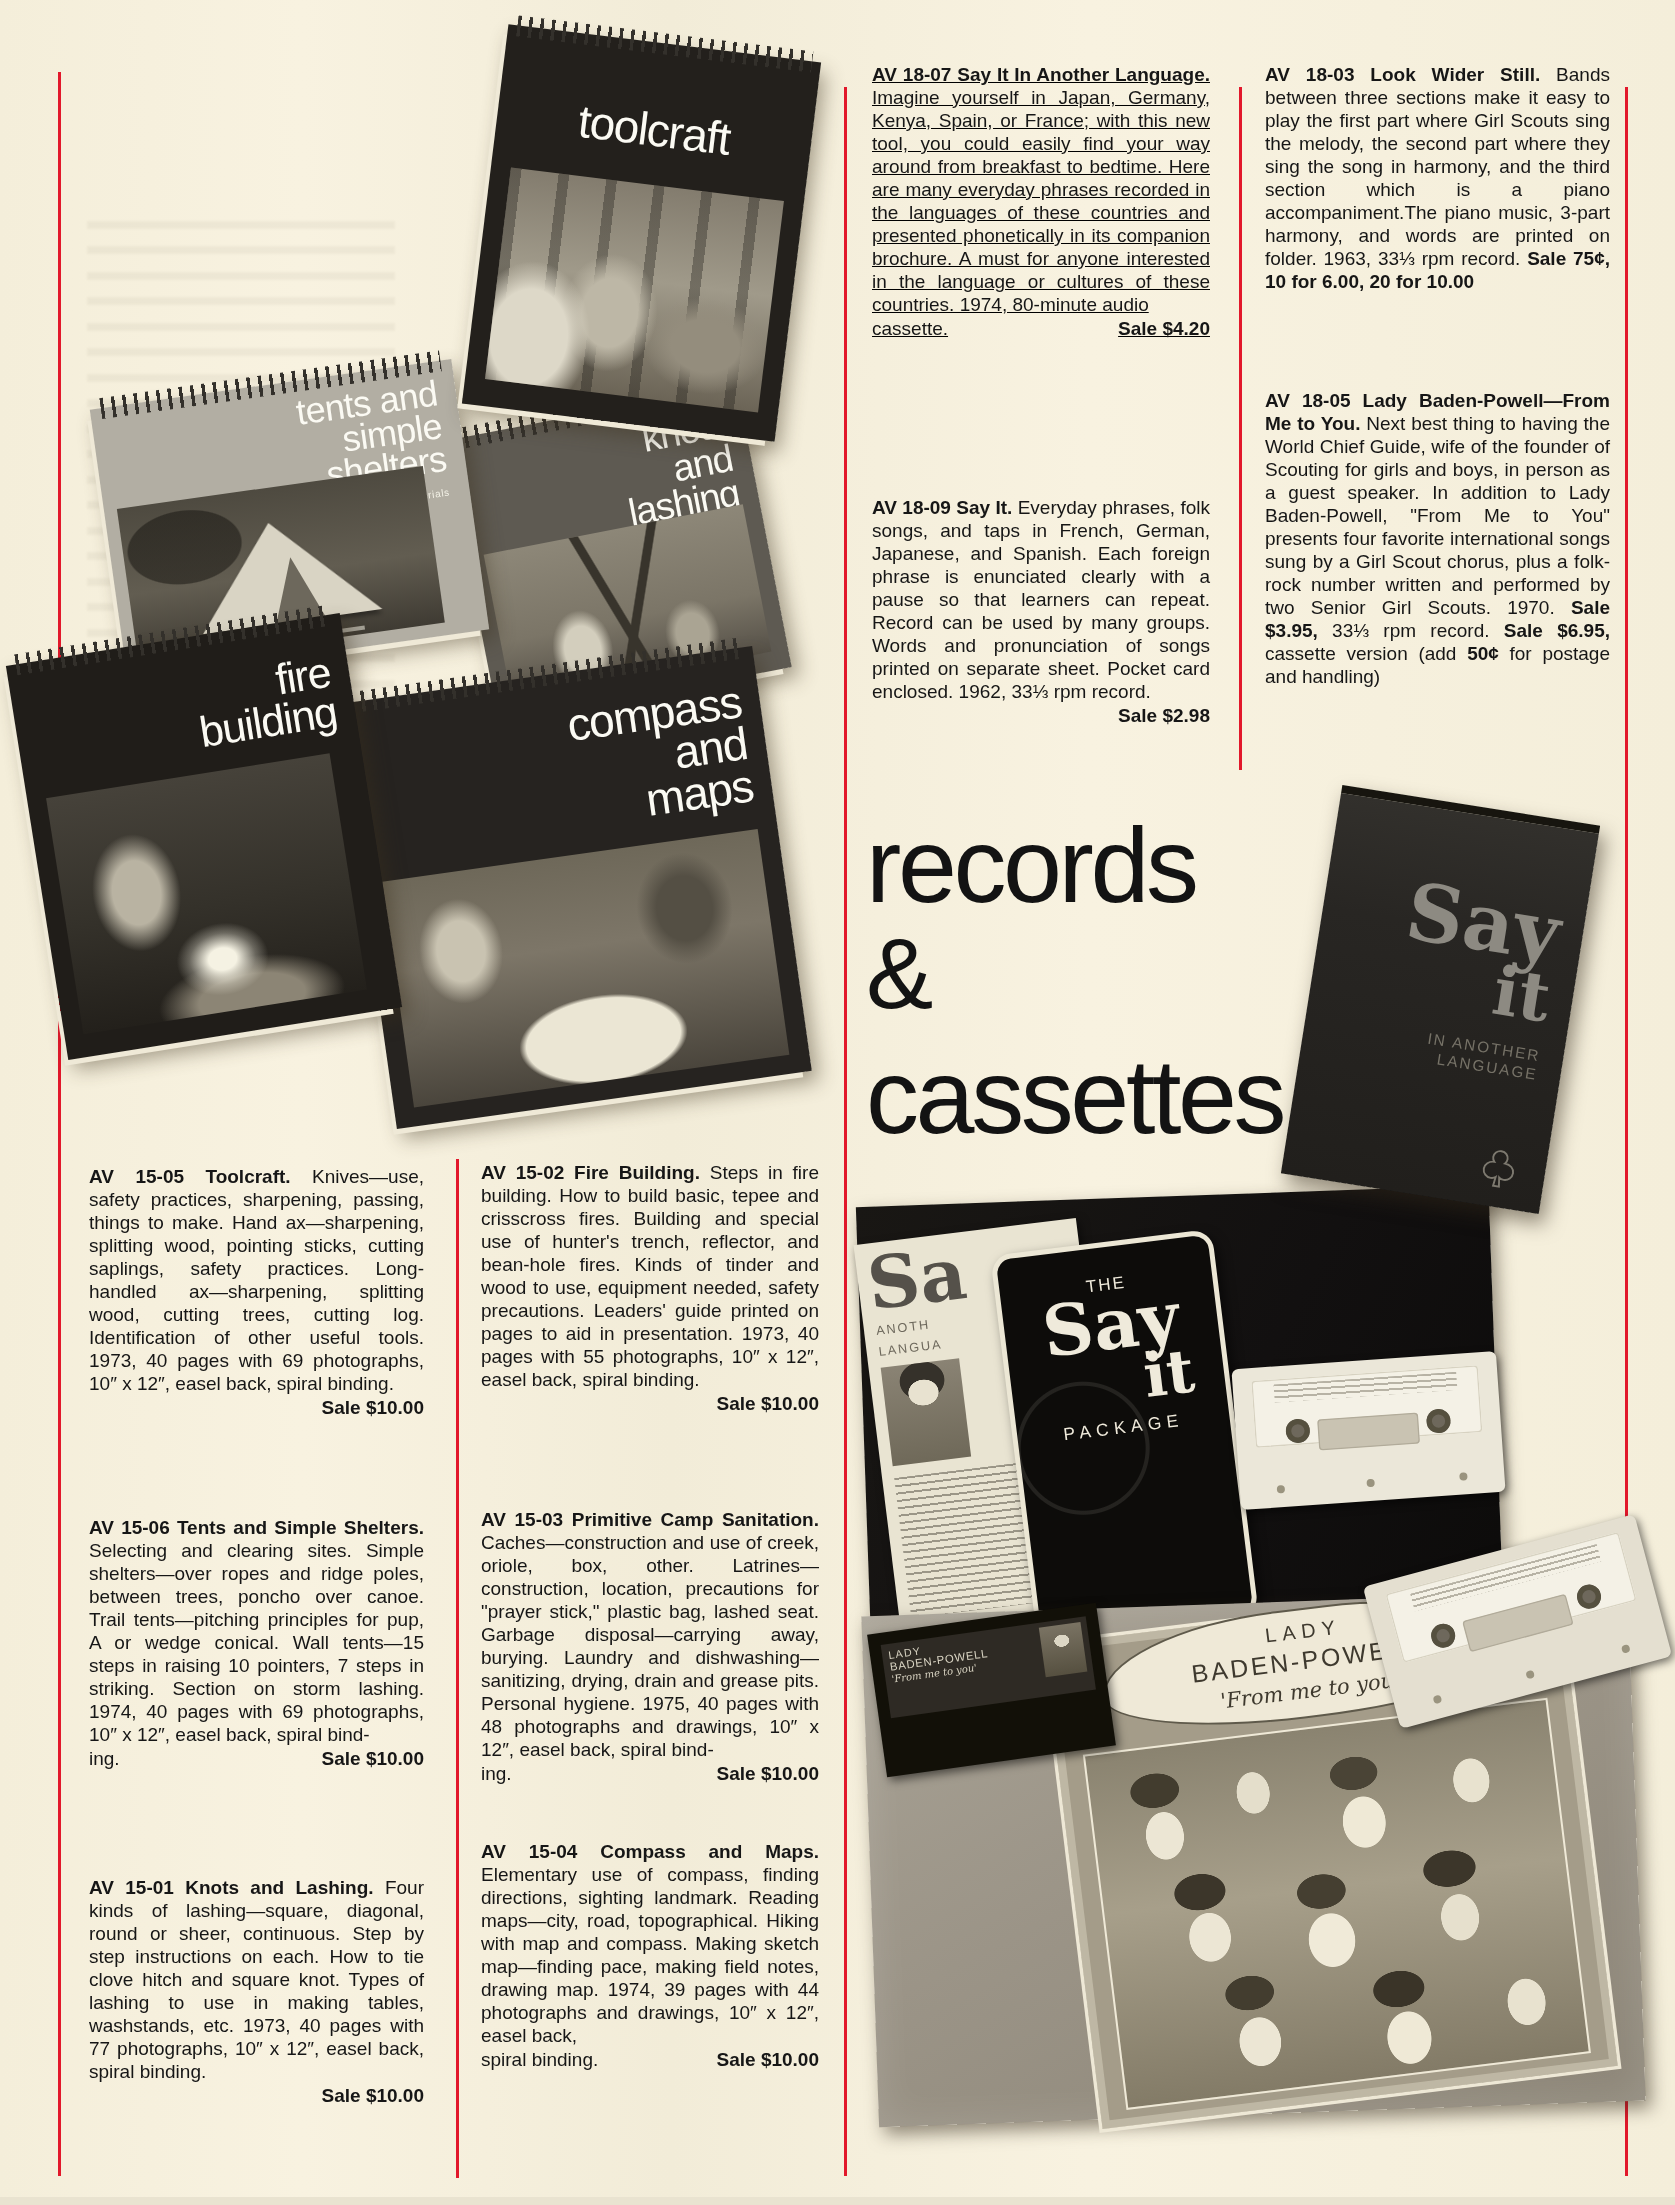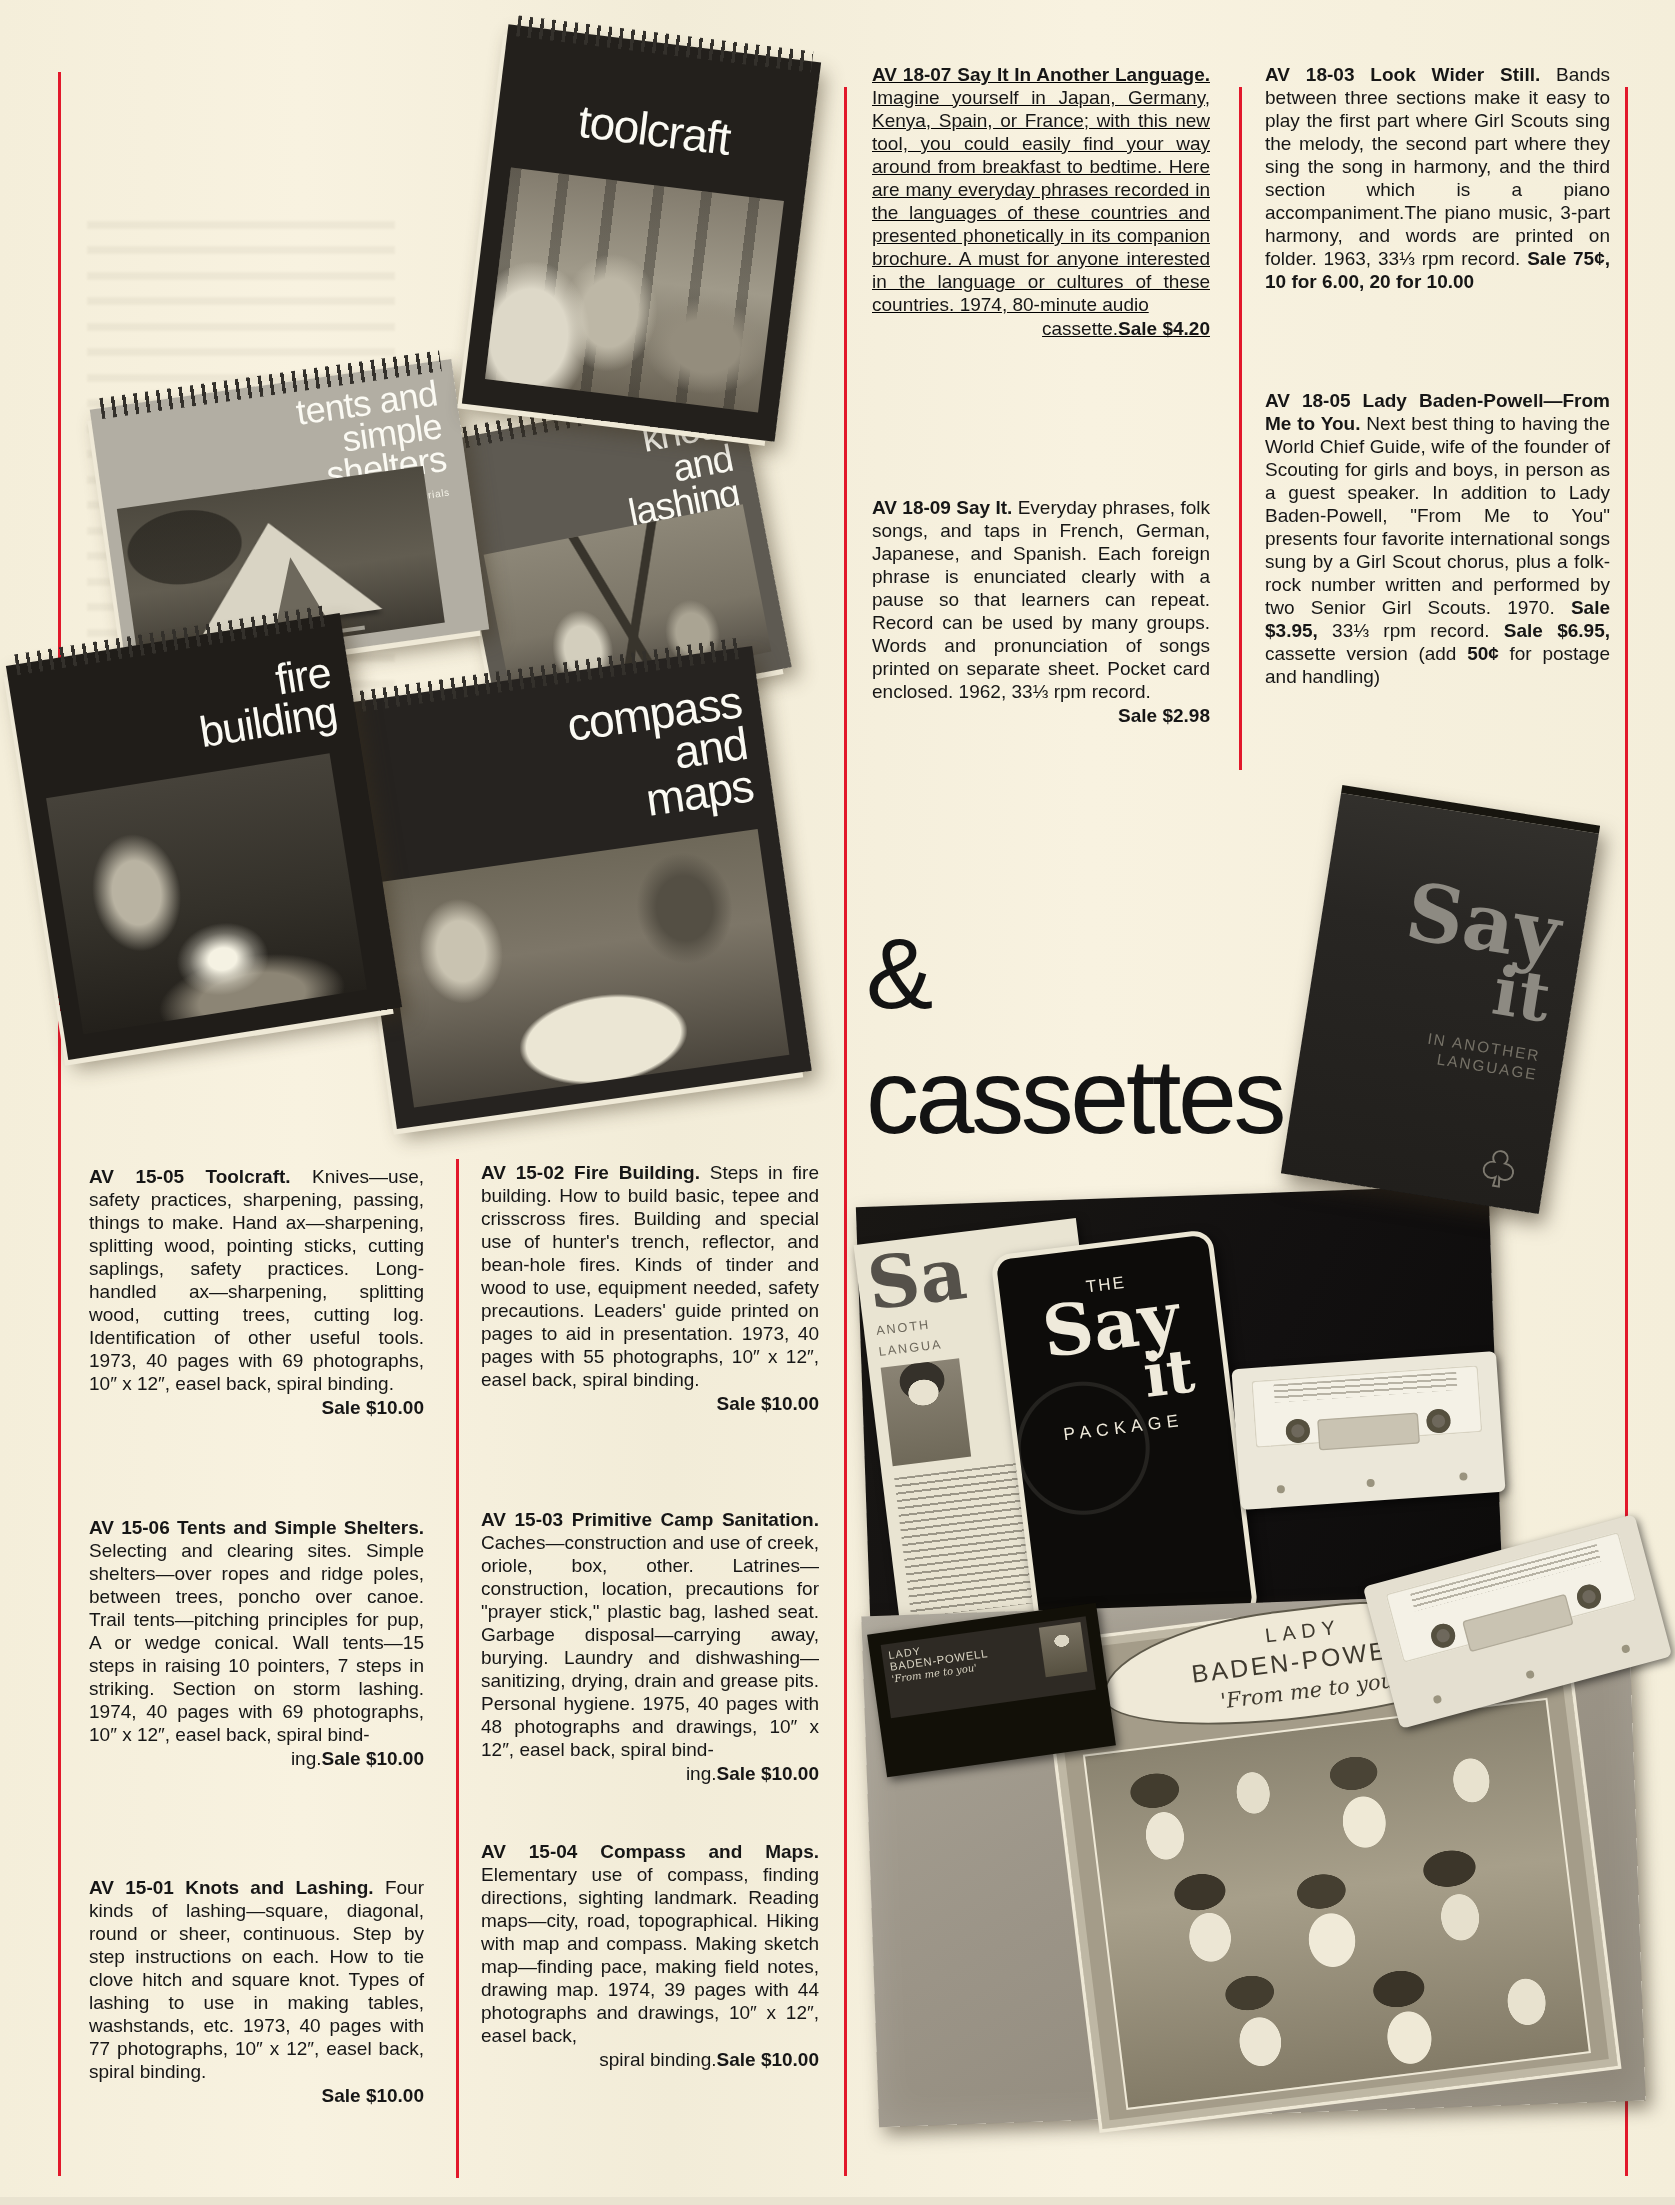--- a/index.html
+++ b/index.html
@@ -25,21 +25,21 @@
 
   .ghost{position:absolute;opacity:.12;filter:blur(1.3px);
          background:repeating-linear-gradient(180deg,rgba(100,90,70,.5) 0 8px,transparent 8px 25.5px);}
 
   
   .product{position:absolute;}
   .pbody{margin:0;font-size:19px;line-height:23px;text-align:justify;color:#161616;}
   .pbody b{font-weight:700;}
   .pend{font-size:19px;line-height:24px;color:#161616;margin-top:1.3px;}
   .pend b{font-weight:700;}
-  .pend.split{display:flex;justify-content:flex-end;}
+  .pend.split{display:flex;justify-content:space-between;}
   .pend.right{text-align:right;}
 
   
   .book{position:absolute;box-shadow:-6.7px 8px 0 -2.7px #efe9d7, 5.4px 10.7px 20px rgba(60,48,28,.45);}
   .cover{position:absolute;inset:0;}
   .spiral{position:absolute;left:3%;right:3%;top:-10px;height:21.4px;
           background:repeating-linear-gradient(90deg,#33302b 0 3.4px,rgba(0,0,0,0) 3.4px 11.4px);}
   .cover-title{position:absolute;right:19px;color:#fbfaf3;font-weight:500;text-align:right;
                line-height:.92;letter-spacing:-1.3px;}
   .cover-title span{display:block;}
@@ -210,20 +210,21 @@
 <div class="page">
 
   <div class="rule rule-left"></div>
   <div class="rule rule-mid"></div>
   <div class="rule rule-midright"></div>
   <div class="rule rule-right"></div>
   <div class="rule rule-bcols"></div>
 
   <div class="ghost" style="left:87px;top:221px;width:308px;height:496px;"></div>
 
+  <div class="big-title t-rec1">records</div>
   <div class="big-title t-rec2">&amp;</div>
   <div class="big-title t-rec3">cassettes</div>
 
   <div class="book bk-toolcraft">
     <div class="cover">
       <div class="spiral"></div>
       <div class="cover-title">
         <span>toolcraft</span>
       </div>
       <div class="photo"></div>

